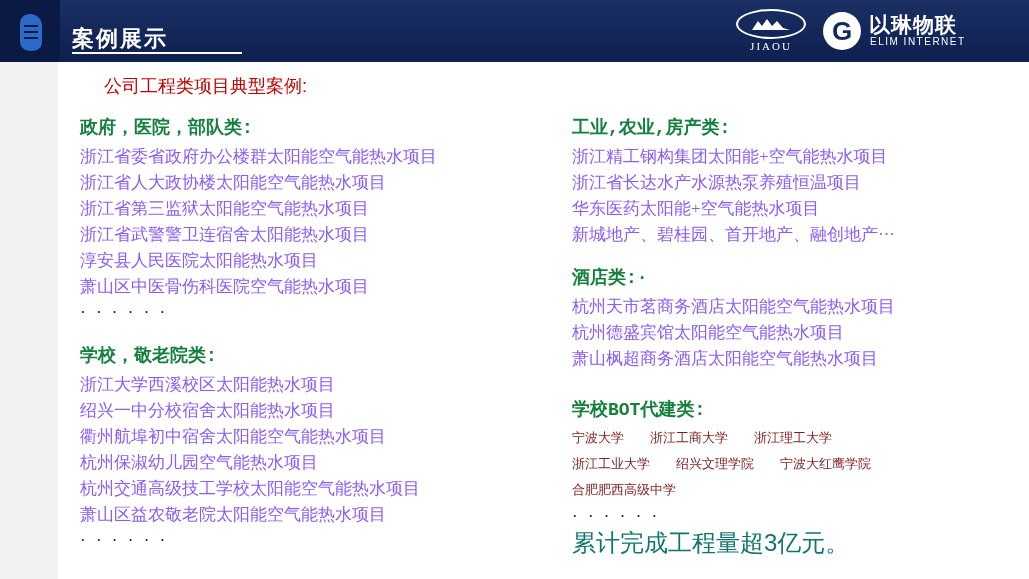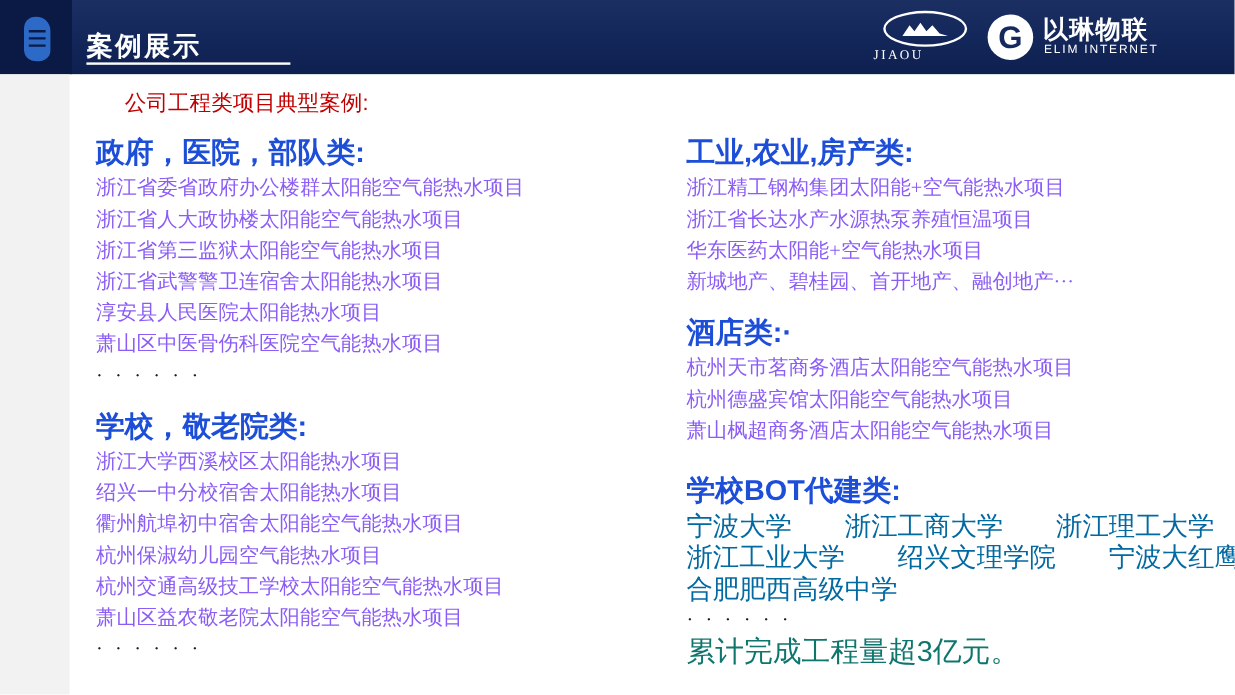--- a/index.html
+++ b/index.html
@@ -55,20 +55,21 @@
     height: 2px;
     background: #ffffff;
   }
   
   .logo-jiaou {
     position: absolute;
     right: 215px;
     top: 8px;
     width: 86px;
     height: 46px;
+    text-align: center;
   }
   .logo-jiaou .oval {
     position: absolute;
     left: 8px; top: 1px;
     width: 70px; height: 30px;
     border: 2px solid #ffffff;
     border-radius: 50%;
     box-sizing: border-box;
   }
   .logo-jiaou .sun {
@@ -152,26 +153,26 @@
     font-family: "Liberation Sans", sans-serif;
   }
   .col {
     position: absolute;
     top: 52px;
   }
   .col-left  { left: 80px;  width: 470px; }
   .col-right { left: 572px; width: 445px; }
   .group { margin-bottom: 6px; }
   .group-heading {
-    font-size: 24px;
+    font-size: 18px;
     font-weight: bold;
-    color: #1d4ed8;
+    color: #15803d;
     line-height: 28px;
     margin-bottom: 2px;
-    font-family: Liberation Sans, sans-serif;
+    font-family: Liberation Mono, monospace;
   }
   .item {
     font-size: 17px;
     color: #8b5cf6;
     line-height: 26px;
     white-space: nowrap;
     font-family: "Liberation Serif", serif;
   }
   .dots {
     font-size: 17px;
@@ -185,25 +186,25 @@
   .footnote {
     position: absolute;
     left: 572px;
     top: 465px;
     font-size: 24px;
     font-weight: normal;
     color: #0f766e;
     font-family: "Liberation Sans", sans-serif;
   }
   .bot-row {
-    font-size: 22px;
-    color: #0369a1;
+    font-size: 13px;
+    color: #7f1d1d;
     line-height: 26px;
     white-space: pre;
-    font-family: Liberation Sans, sans-serif;
+    font-family: Liberation Mono, monospace;
   }
 </style>
 </head>
 <body>
 
 <div class="slide">
 
   <div class="header">
     <div class="header-left-block">
       <svg class="fist-icon" viewBox="0 0 34 46">

